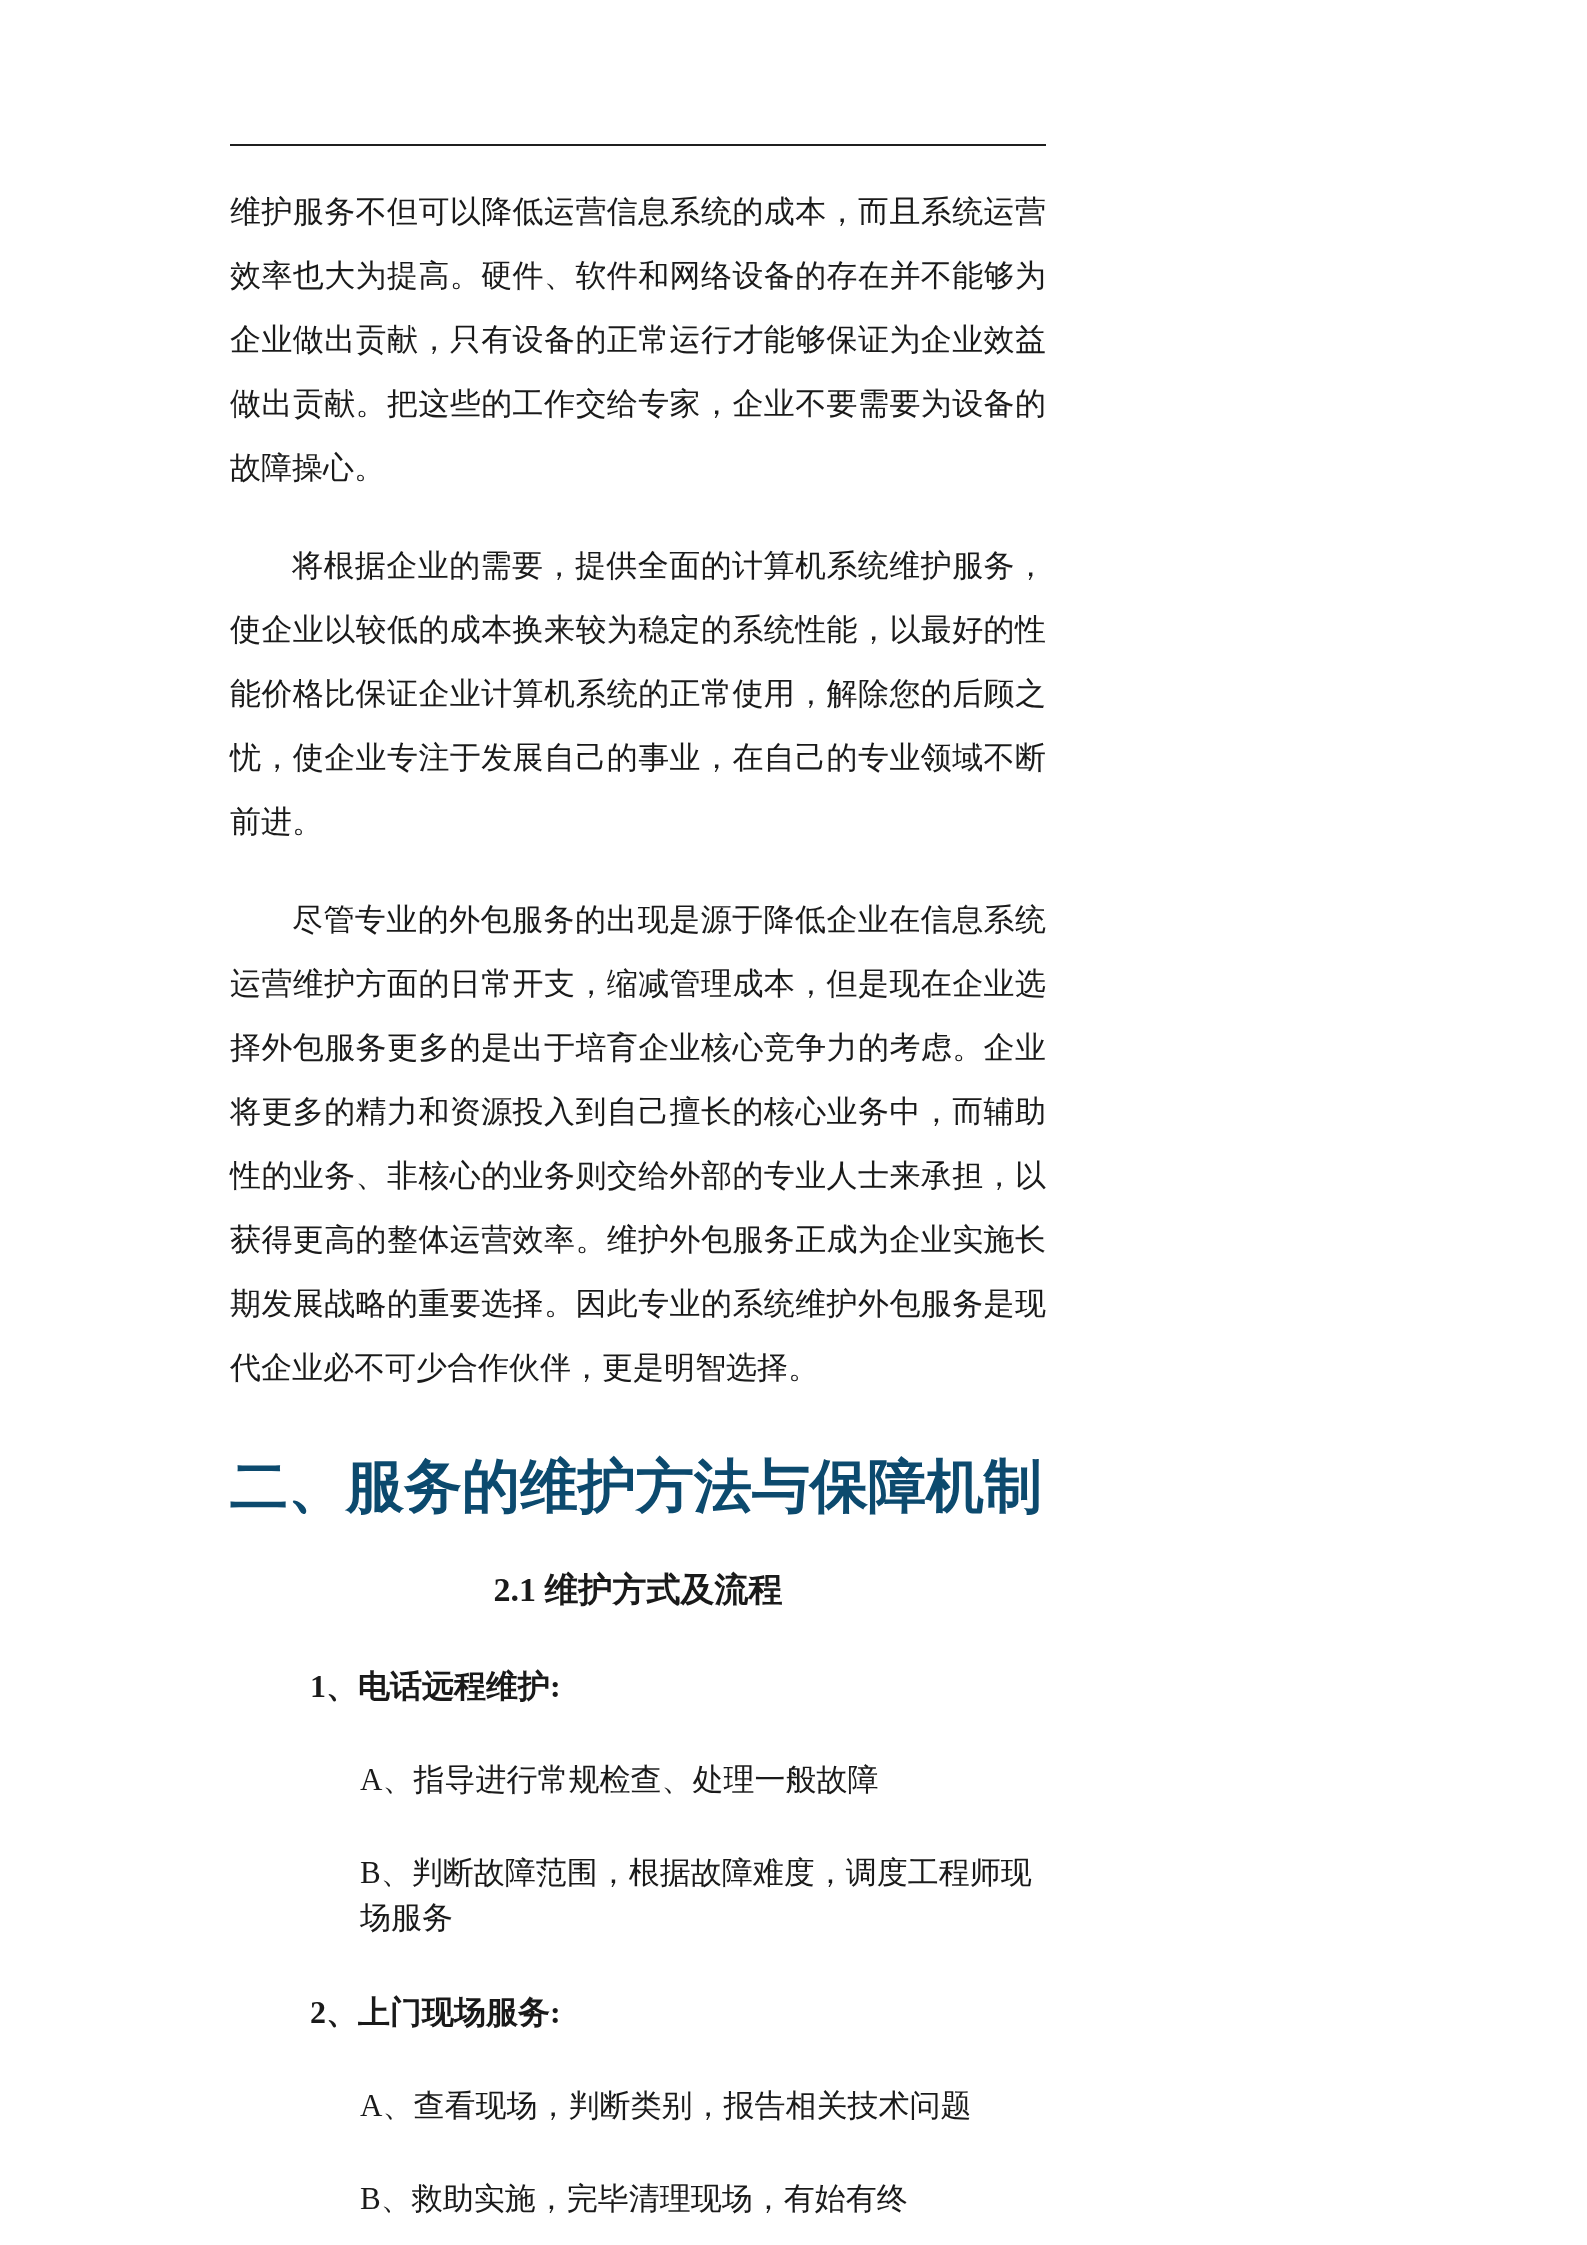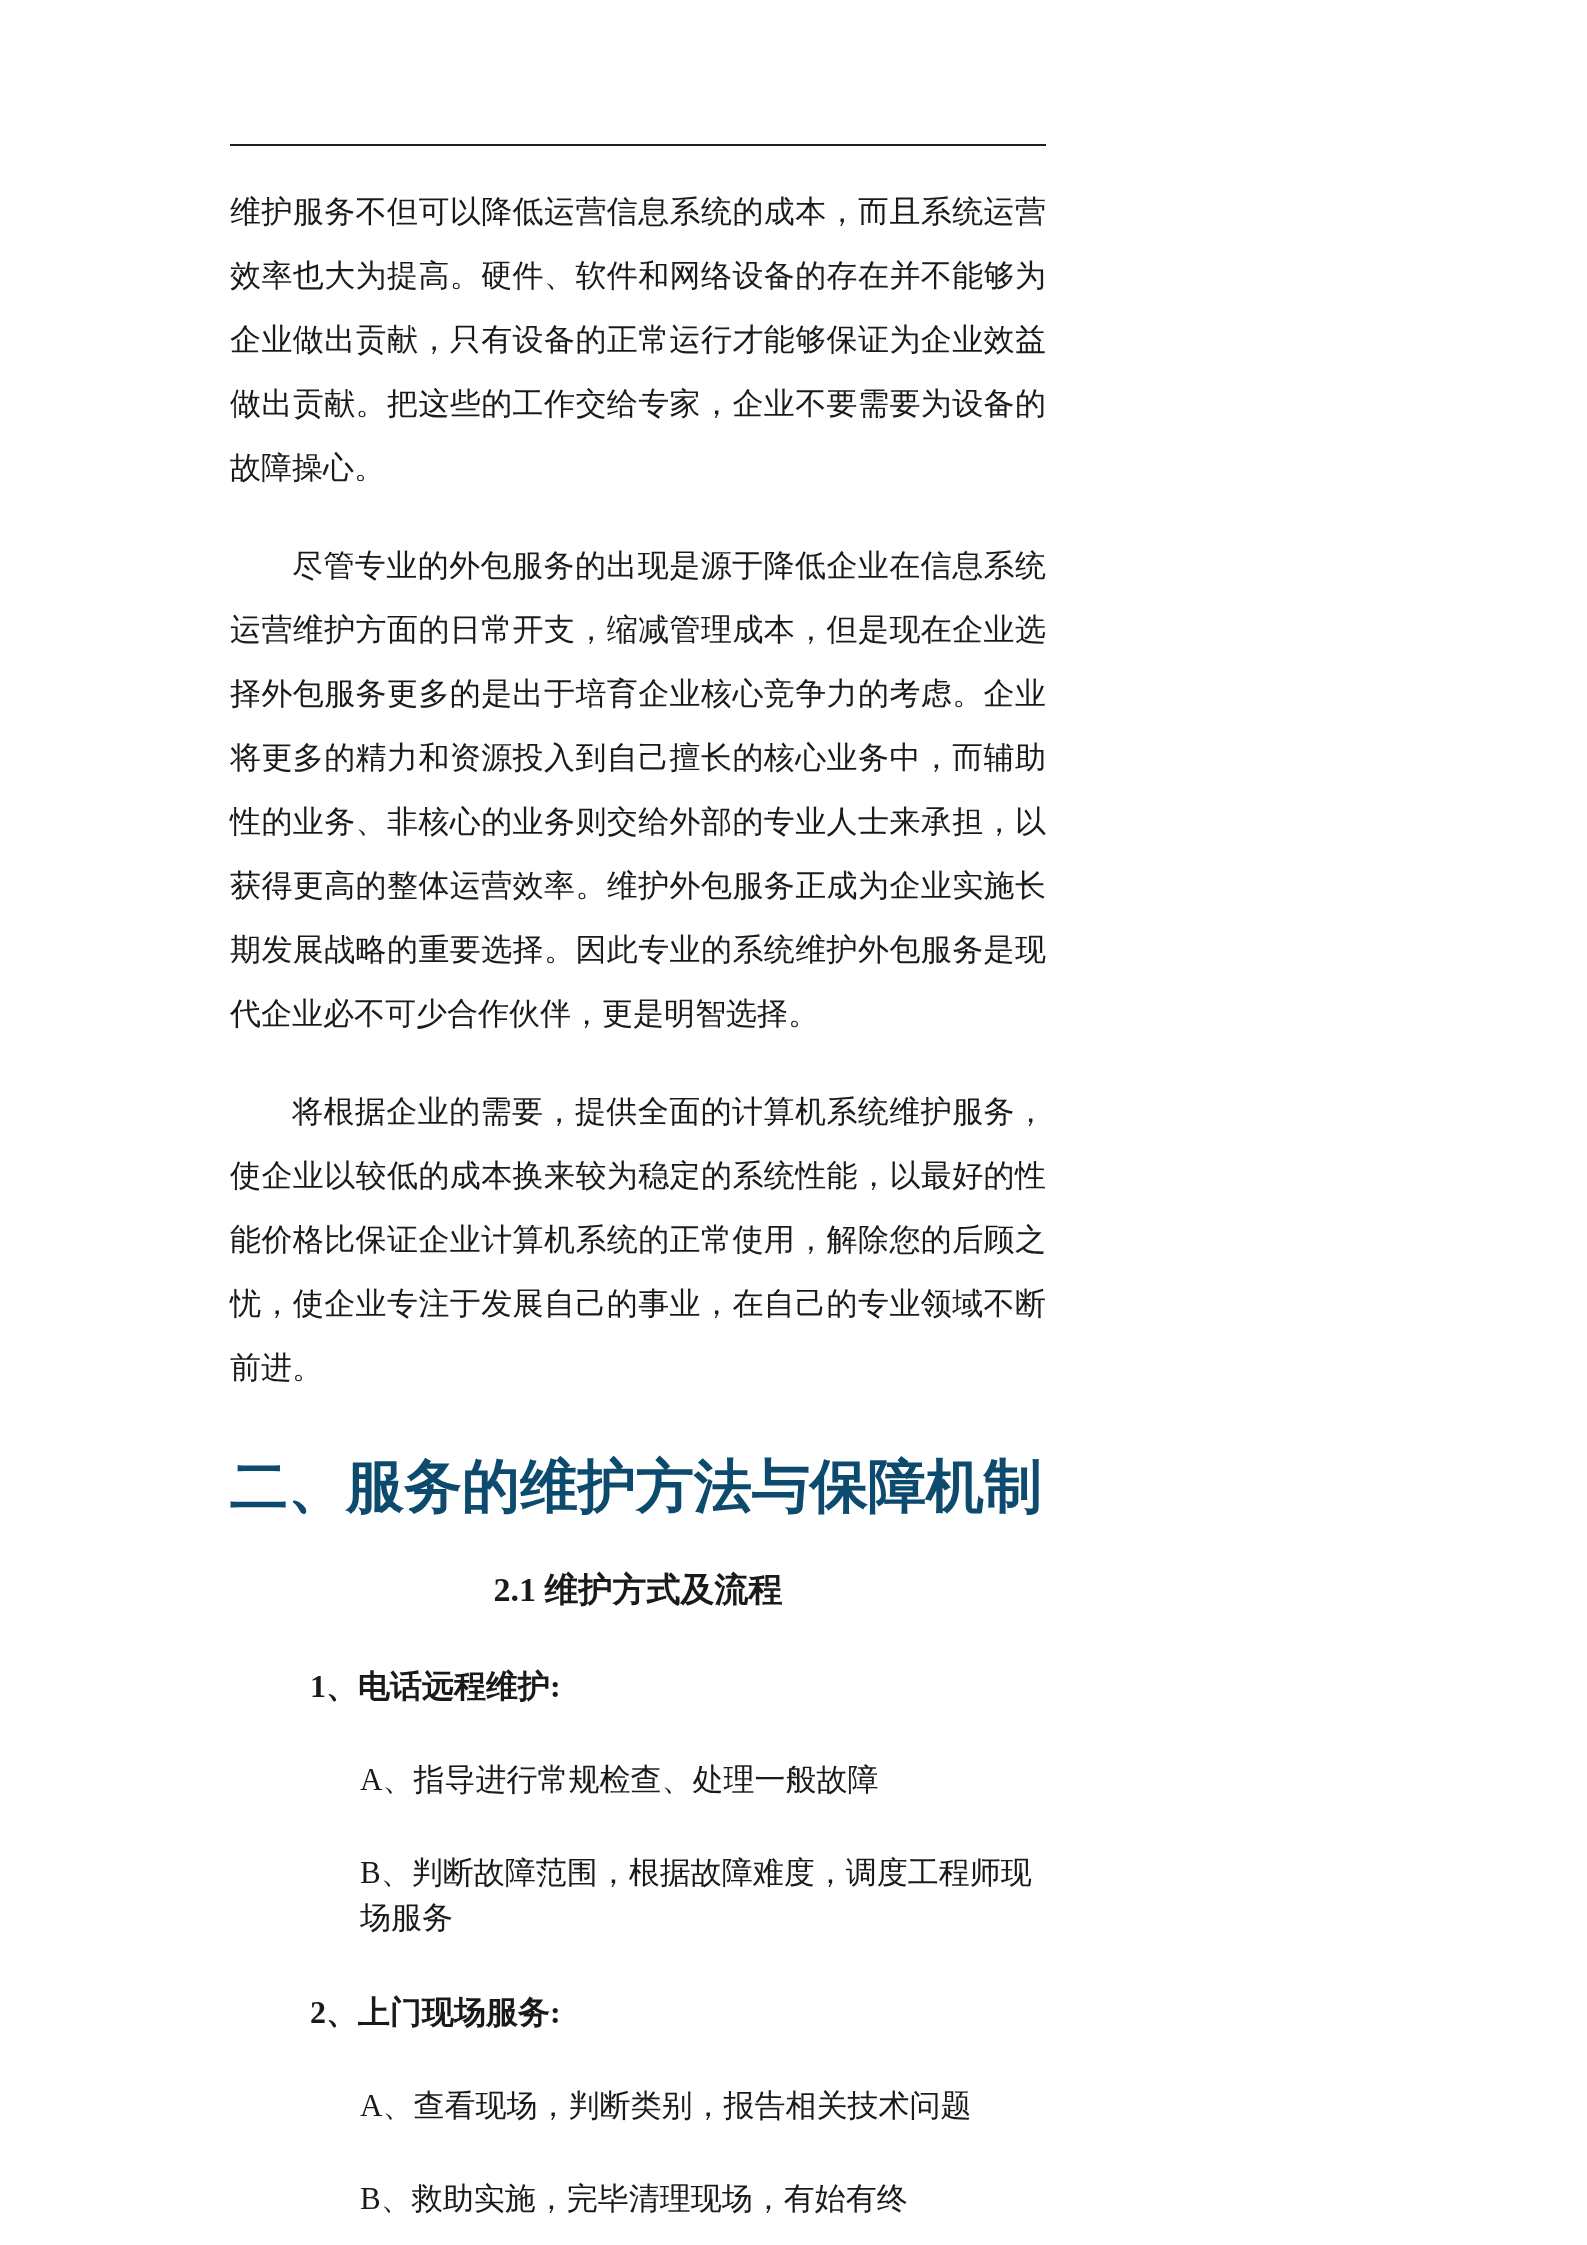--- a/index.html
+++ b/index.html
@@ -79,23 +79,23 @@
 <body>
 
 <div class="page">
 
   <div class="header-band"></div>
 
   <div class="content">
 
     <p class="body-para">维护服务不但可以降低运营信息系统的成本，而且系统运营效率也大为提高。硬件、软件和网络设备的存在并不能够为企业做出贡献，只有设备的正常运行才能够保证为企业效益做出贡献。把这些的工作交给专家，企业不要需要为设备的故障操心。</p>
 
+    <p class="body-para indent">将根据企业的需要，提供全面的计算机系统维护服务，使企业以较低的成本换来较为稳定的系统性能，以最好的性能价格比保证企业计算机系统的正常使用，解除您的后顾之忧，使企业专注于发展自己的事业，在自己的专业领域不断前进。</p>
+
     <p class="body-para indent">尽管专业的外包服务的出现是源于降低企业在信息系统运营维护方面的日常开支，缩减管理成本，但是现在企业选择外包服务更多的是出于培育企业核心竞争力的考虑。企业将更多的精力和资源投入到自己擅长的核心业务中，而辅助性的业务、非核心的业务则交给外部的专业人士来承担，以获得更高的整体运营效率。维护外包服务正成为企业实施长期发展战略的重要选择。因此专业的系统维护外包服务是现代企业必不可少合作伙伴，更是明智选择。</p>
-
-    <p class="body-para indent">将根据企业的需要，提供全面的计算机系统维护服务，使企业以较低的成本换来较为稳定的系统性能，以最好的性能价格比保证企业计算机系统的正常使用，解除您的后顾之忧，使企业专注于发展自己的事业，在自己的专业领域不断前进。</p>
 
     <h1 class="section-heading">二、服务的维护方法与保障机制</h1>
 
     <h2 class="sub-heading-1">2.1 维护方式及流程</h2>
 
 
     <p class="list-label">1、电话远程维护:</p>
 
     <p class="list-item">A、指导进行常规检查、处理一般故障</p>
 

